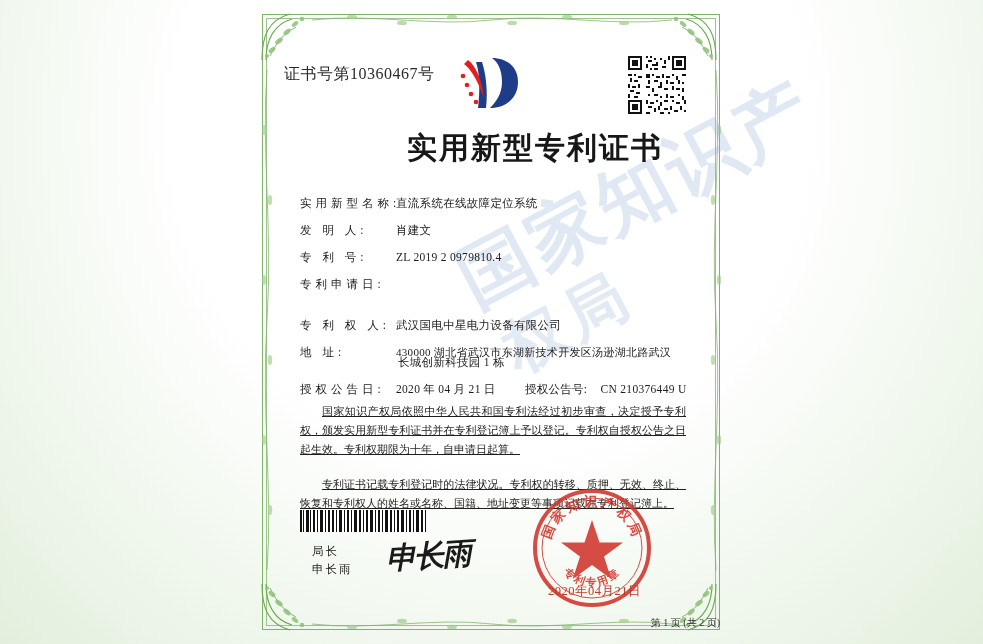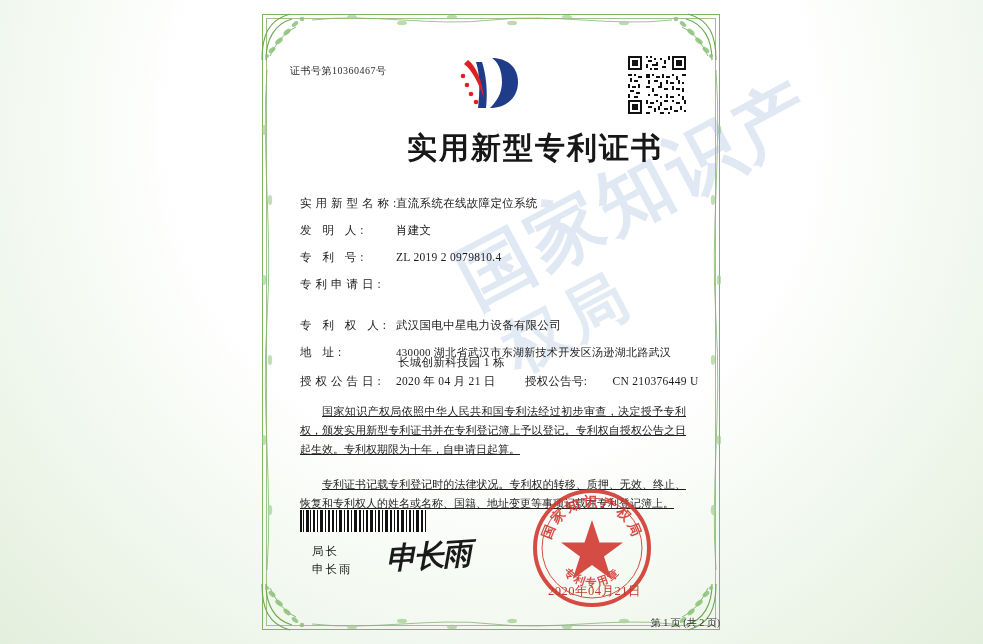--- a/index.html
+++ b/index.html
@@ -82,22 +82,22 @@
     color: rgba(150, 178, 215, 0.28);
     letter-spacing: 6px;
     white-space: nowrap;
     pointer-events: none;
     user-select: none;
   }
 
   
   .cert-number {
     position: absolute;
-    left: 290px; top: 64px;
-    font-size: 10px;
+    left: 284px; top: 64px;
+    font-size: 16px;
     color: #2b2b2b;
     letter-spacing: .5px;
     white-space: nowrap;
   }
   .logo {
     position: absolute;
     left: 452px; top: 52px;
     width: 78px; height: 62px;
   }
   .qr {
@@ -515,28 +515,28 @@
 
     <div class="field-row">
       <span class="f-label">地 址:</span>
       <span class="f-sep"></span>
       <span class="f-value small">430000 湖北省武汉市东湖新技术开发区汤逊湖北路武汉</span>
     </div>
   </div>
 
   <div class="addr-second">长城创新科技园 1 栋</div>
 
-  <div class="fields" style="top:368px;">
+  <div class="fields" style="top:376px;">
     <div class="field-row">
       <span class="f-label">授权公告日:</span>
       <span class="f-sep"></span>
       <span class="f-value">
         <span>2020 年 04 月 21 日</span>
         <span class="inline-extra">授权公告号:</span>
-        <span style="margin-left:22px">CN 210376449 U</span>
+        <span style="margin-left:10px">CN 210376449 U</span>
       </span>
     </div>
   </div>
 
   <div class="paras">
     <p>国家知识产权局依照中华人民共和国专利法经过初步审查，决定授予专利权，颁发实用新型专利证书并在专利登记簿上予以登记。专利权自授权公告之日起生效。专利权期限为十年，自申请日起算。</p>
     <p>专利证书记载专利登记时的法律状况。专利权的转移、质押、无效、终止、恢复和专利权人的姓名或名称、国籍、地址变更等事项记载在专利登记簿上。</p>
   </div>
 
   <div class="barcode">

